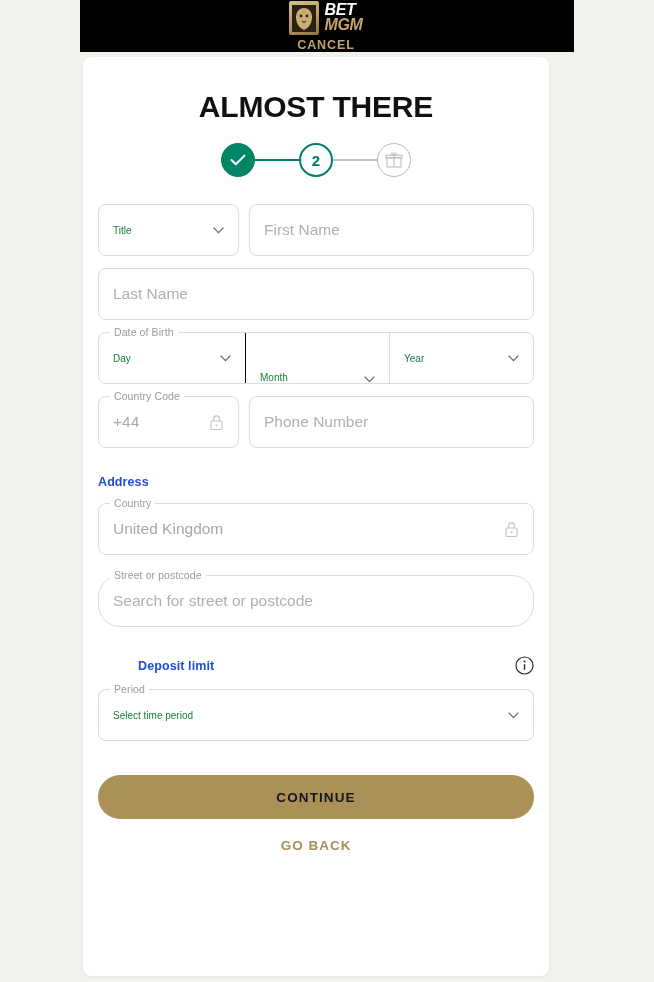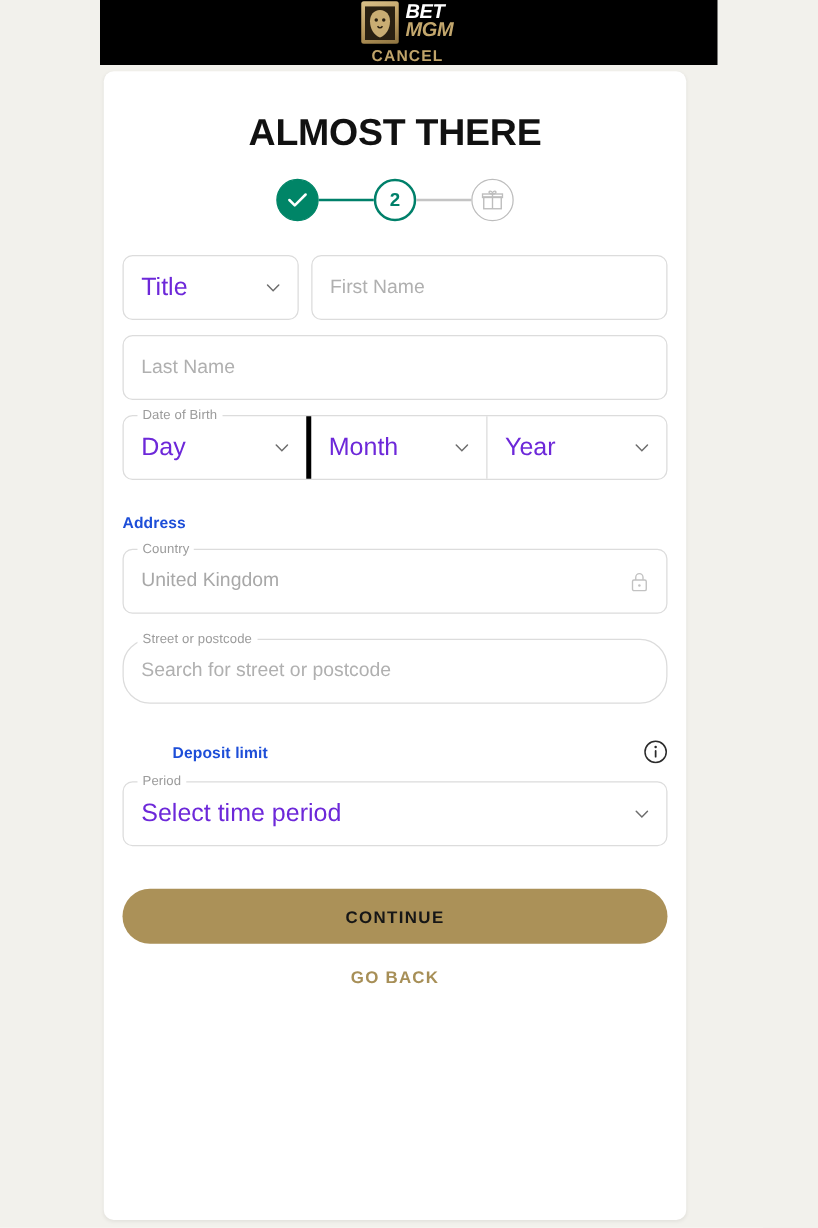--- a/index.html
+++ b/index.html
@@ -166,21 +166,21 @@
     top: -7px;
     left: 11px;
     background: #ffffff;
     padding: 0 4px;
     font-size: 10.5px;
     color: #9b9b9b;
     letter-spacing: 0.1px;
     line-height: 13px;
   }
 
-  .value { color: #6d28d9; font-size: 20px; }
+  .value { color: #15803d; font-size: 10px; }
   .placeholder { color: #b0b0b0; font-size: 15.5px; }
   .value.muted { color: #a8a8a8; font-size: 15.5px; }
 
   .chev {
     margin-left: auto;
     width: 11px;
     height: 7px;
     flex: none;
   }
 
@@ -206,21 +206,21 @@
     height: 52px;
     overflow: visible;
   }
   .dob .seg {
     display: flex;
     align-items: center;
     padding: 0 14px;
     height: 100%;
   }
   .dob .seg.d { width: 146px; flex: none; }
-  .dob .seg.m { width: 144px; flex: none; border-left: 4px solid #000000; }
+  .dob .seg.m { width: 144px; flex: none; border-left: 1px solid #000000; align-items: flex-end; }
   .dob .seg.y { flex: 1; border-left: 1px solid #dcdcdc; }
 
   
   .section-head {
     font-size: 12.5px;
     font-weight: bold;
     color: #1d4ed8;
     letter-spacing: 0.1px;
   }
   .section-row {
@@ -348,20 +348,34 @@
           </svg>
         </div>
         <div class="seg y">
           <span class="value">Year</span>
           <svg class="chev" viewBox="0 0 11 7">
             <path d="M1 1 L5.5 5.6 L10 1" stroke="#6d6d6d" stroke-width="1.2" fill="none" stroke-linecap="round"></path>
           </svg>
         </div>
       </div>
 
+      <div class="row mt12">
+        <div class="field f-title">
+          <span class="legend">Country Code</span>
+          <span class="value muted">+44</span>
+          <svg class="lock" viewBox="0 0 15 17">
+            <rect x="2" y="7" width="11" height="8.5" rx="1.2" stroke="#c2c2c2" stroke-width="1.1" fill="none"></rect>
+            <path d="M4.6 7 V4.8 A2.9 2.9 0 0 1 10.4 4.8 V7" stroke="#c2c2c2" stroke-width="1.1" fill="none"></path>
+            <circle cx="7.5" cy="11.3" r="1" fill="#c2c2c2"></circle>
+          </svg>
+        </div>
+        <div class="field f-first">
+          <span class="placeholder">Phone Number</span>
+        </div>
+      </div>
 
       <div class="section-head" style="margin-top:27px;">Address</div>
 
       <div class="field f-full" style="margin-top:14px;text-align:center;">
         <span class="legend">Country</span>
         <span class="value muted">United Kingdom</span>
         <svg class="lock" viewBox="0 0 15 17">
           <rect x="2" y="7" width="11" height="8.5" rx="1.2" stroke="#c2c2c2" stroke-width="1.1" fill="none"></rect>
           <path d="M4.6 7 V4.8 A2.9 2.9 0 0 1 10.4 4.8 V7" stroke="#c2c2c2" stroke-width="1.1" fill="none"></path>
           <circle cx="7.5" cy="11.3" r="1" fill="#c2c2c2"></circle>

